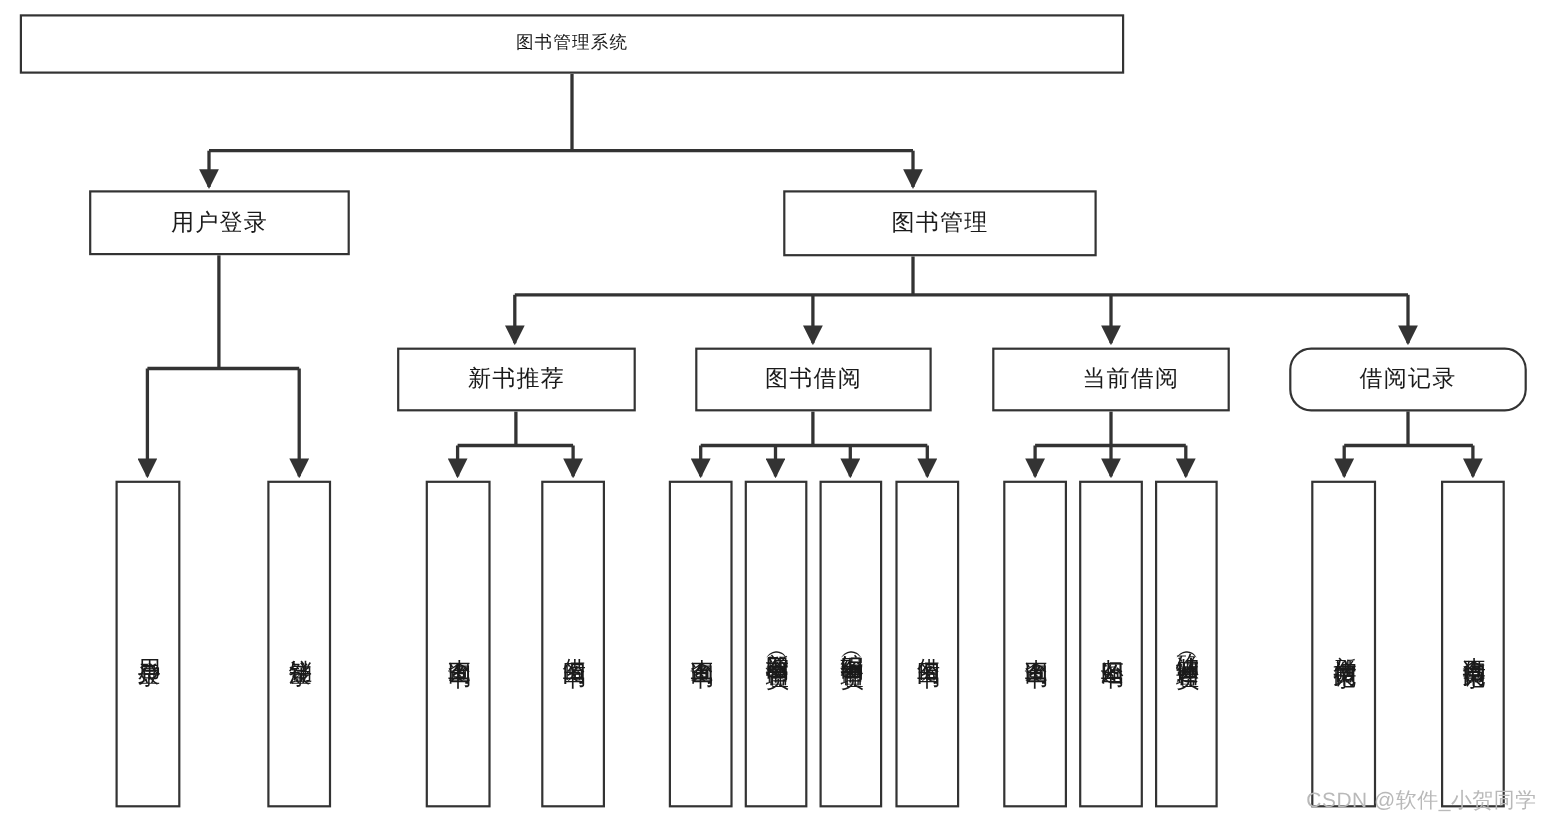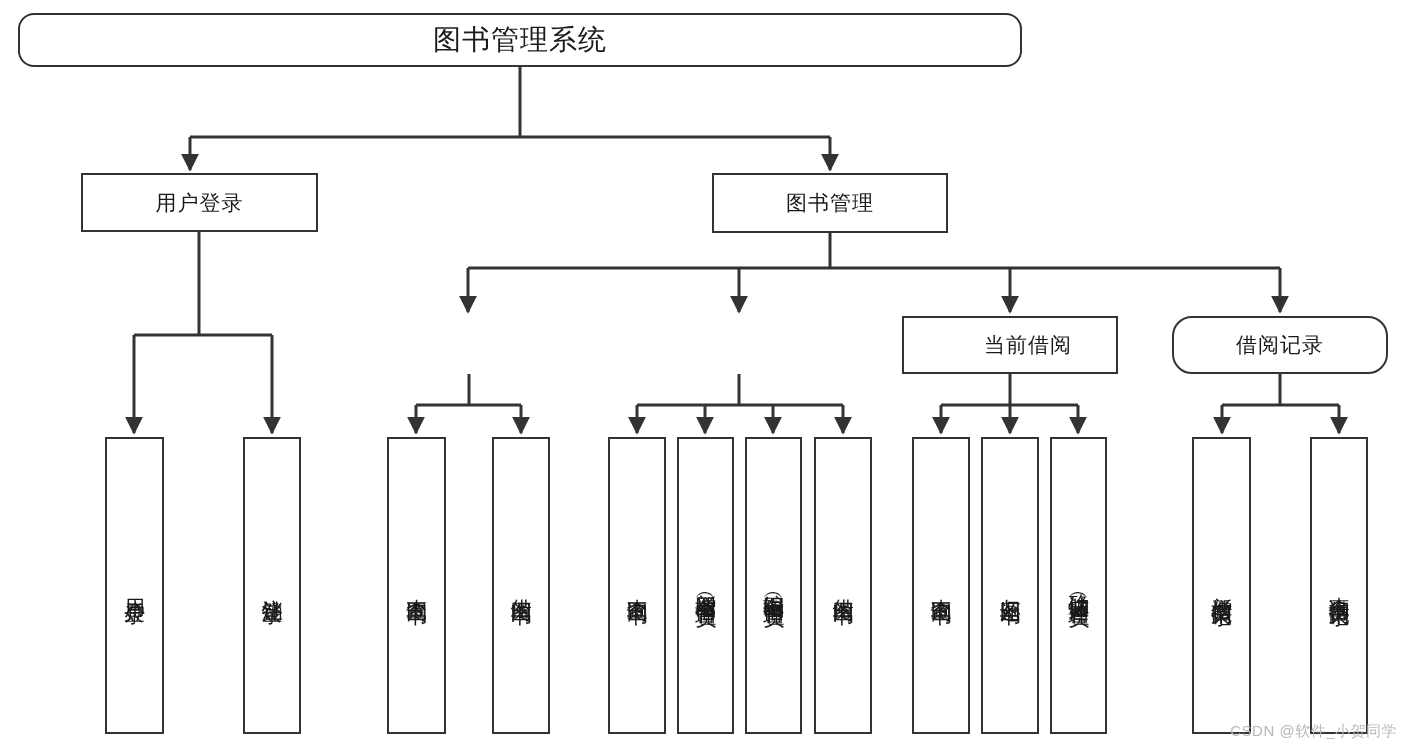--- a/index.html
+++ b/index.html
@@ -36,43 +36,42 @@
     justify-content: center;
     color: #1a1a1a;
   }
   .node.horiz {
     font-size: 21px;
     line-height: 1.2;
     letter-spacing: 1px;
     white-space: nowrap;
   }
   .node.root {
-    font-size: 28px;
-    border-radius: 16px;
+    font-size: 16px;
   }
   .node.leaf {
     writing-mode: vertical-rl;
     text-orientation: upright;
     font-size: 21px;
     line-height: 1.35;
     letter-spacing: 2px;
     padding: 6px 0;
     text-align: center;
   }
   .node.leaf .vtext {
     writing-mode: vertical-rl;
     text-orientation: upright;
     display: block;
     max-height: 100%;
   }
   #watermark {
     position: absolute;
     right: 8px;
     bottom: 6px;
-    font-size: 15px;
+    font-size: 19px;
     color: #b9b9b9;
     letter-spacing: 0.5px;
     white-space: nowrap;
     user-select: none;
   }
 </style>
 </head>
 <body>
 
 <div id="diagram-root">
@@ -128,24 +127,30 @@
     </g>
   </svg>
 
   <div class="node horiz root" style="left:18px; top:13px; width:1004px; height:54px;">
     <span>图书管理系统</span>
   </div>
 
   <div class="node horiz" style="left:81px; top:173px; width:237px; height:59px;">
     <span>用户登录</span>
   </div>
-  <div class="node horiz" style="left:712px; top:173px; width:236px; height:60px;">
+  <div class="node horiz" style="left:712px; top:173px; width:285px; height:60px;">
     <span>图书管理</span>
   </div>
 
+  <div class="node horiz" style="left:361px; top:316px; width:217px; height:58px;">
+    <span>新书推荐</span>
+  </div>
+  <div class="node horiz" style="left:632px; top:316px; width:215px; height:58px;">
+    <span>图书借阅</span>
+  </div>
   <div class="node horiz" style="left:902px; top:316px; width:216px; height:58px;padding-left:36px;">
     <span>当前借阅</span>
   </div>
   <div class="node horiz" style="left:1172px; top:316px; width:216px; height:58px;border-radius:20px;">
     <span>借阅记录</span>
   </div>
 
   <div class="node leaf" style="left:105px; top:437px; width:59px; height:297px;">
     <span class="vtext">用户登录</span>
   </div>

